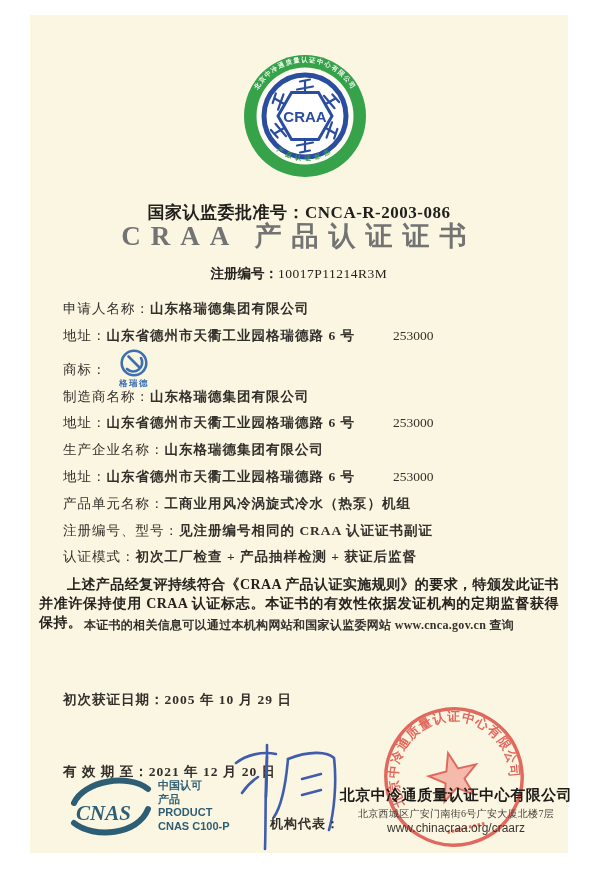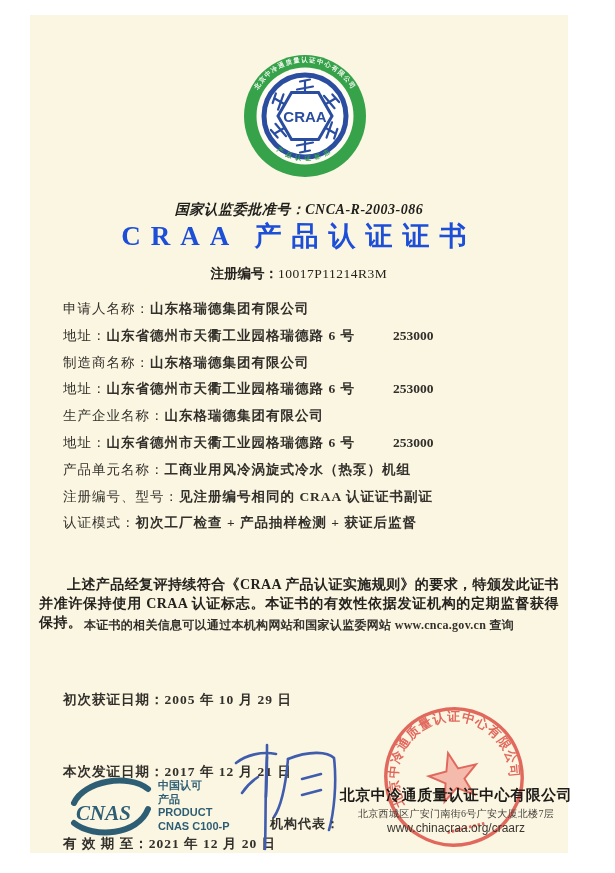--- a/index.html
+++ b/index.html
@@ -7,30 +7,30 @@
     width:615px;height:873px;position:relative;background:#ffffff;overflow:hidden;
     font-family:"Liberation Serif","DejaVu Serif",serif;color:#33302b;
   }
   .paper{
     position:absolute;left:30px;top:15px;width:538px;height:838px;
     background:#fbf6e2;
   }
   .abs{position:absolute;}
   .center{left:0;width:100%;text-align:center;}
   
-  .approval{top:186px;font-size:14px;font-weight:bold;letter-spacing:.5px;color:#211f1b;font-style:italic;}
-  .title{top:203px;font-size:27px;font-weight:bold;letter-spacing:10px;color:#1d4ed8;margin:0;}
+  .approval{top:186px;font-size:17px;font-weight:bold;letter-spacing:.5px;color:#211f1b;}
+  .title{top:203px;font-size:27px;font-weight:bold;letter-spacing:10px;color:#737373;margin:0;}
   .regline{top:250px;font-size:13.5px;font-weight:bold;color:#26231f;}
   .regline .num{font-weight:normal;letter-spacing:.5px;}
   
   .fields{left:33px;top:281px;right:6px;}
   .frow{height:26.8px;line-height:26.8px;font-size:13.5px;white-space:nowrap;}
   .frow .lbl{font-weight:normal;letter-spacing:1px;}
   .frow .val{font-weight:600;letter-spacing:1px;}
-  .frow .postal{margin-left:38px;font-weight:700;}
+  .frow .postal{margin-left:38px;font-weight:400;}
   .frow.tmrow{height:34px;line-height:34px;}
   .tmrow .tm-svg{vertical-align:middle;margin-left:6px;position:relative;top:-2px;}
   
   .statement{
     left:9px;top:560px;width:520px;margin:0;font-size:14px;font-weight:bold;
     line-height:19px;text-indent:2em;text-align:justify;color:#26231f;letter-spacing:.4px;
   }
   .infoline{top:602px;font-size:12px;font-weight:600;color:#33302b;letter-spacing:.3px;}
   
   .dates{left:33px;top:626px;}
@@ -117,20 +117,28 @@
     <span>注册编号：</span><span class="num">10017P11214R3M</span>
   </div>
 
   <div class="abs fields">
     <div class="frow">
       <span class="lbl">申请人名称：</span><span class="val">山东格瑞德集团有限公司</span>
     </div>
     <div class="frow">
       <span class="lbl">地址：</span><span class="val">山东省德州市天衢工业园格瑞德路 6 号</span><span class="postal">253000</span>
     </div>
+    <div class="frow tmrow">
+      <span class="lbl">商标：</span><svg class="tm-svg" width="46" height="42" viewBox="0 0 46 42">
+        <circle cx="21" cy="15" r="12.3" fill="none" stroke="#3e6fae" stroke-width="2.6"></circle>
+        <path d="M14,21 A9,9 0 0 0 28,10" fill="none" stroke="#3e6fae" stroke-width="2.6" stroke-linecap="round"></path>
+        <line x1="15.5" y1="8.5" x2="26.5" y2="19.5" stroke="#3e6fae" stroke-width="2.6" stroke-linecap="round"></line>
+        <text x="21" y="38" text-anchor="middle" font-size="8.5" letter-spacing="1.5" fill="#3e6fae" font-weight="bold">格瑞德</text>
+      </svg>
+    </div>
     <div class="frow">
       <span class="lbl">制造商名称：</span><span class="val">山东格瑞德集团有限公司</span>
     </div>
     <div class="frow">
       <span class="lbl">地址：</span><span class="val">山东省德州市天衢工业园格瑞德路 6 号</span><span class="postal">253000</span>
     </div>
     <div class="frow">
       <span class="lbl">生产企业名称：</span><span class="val">山东格瑞德集团有限公司</span>
     </div>
     <div class="frow">
@@ -146,23 +154,20 @@
       <span class="lbl">认证模式：</span><span class="val">初次工厂检查 + 产品抽样检测 + 获证后监督</span>
     </div>
   </div>
 
   <p class="abs statement">上述产品经复评持续符合《CRAA 产品认证实施规则》的要求，特颁发此证书并准许保持使用 CRAA 认证标志。本证书的有效性依据发证机构的定期监督获得保持。</p>
   <div class="abs center infoline">本证书的相关信息可以通过本机构网站和国家认监委网站 www.cnca.gov.cn 查询</div>
 
   <div class="abs dates">
     <div class="drow">
       <span>初次获证日期：</span><span class="val">2005 年 10 月 29 日</span>
-    </div>
-    <div class="drow">
-      <span>本次发证日期：</span><span class="val">2017 年 12 月 21 日</span>
     </div>
     <div class="drow">
       <span>有 效 期 至：</span><span class="val">2021 年 12 月 20 日</span>
     </div>
   </div>
 
   <svg class="abs cnas-logo" width="82" height="66" viewBox="0 0 82 66">
     <path d="M4,30 C14,8 58,0 78,16" fill="none" stroke="#2e5e74" stroke-width="6" stroke-linecap="round"></path>
     <path d="M4,50 C24,66 68,62 78,36" fill="none" stroke="#2e5e74" stroke-width="6" stroke-linecap="round"></path>
     <text x="6" y="47" font-size="21" font-weight="bold" font-style="italic" fill="#2e5e74" font-family="'Liberation Serif','DejaVu Serif',serif">CNAS</text>

